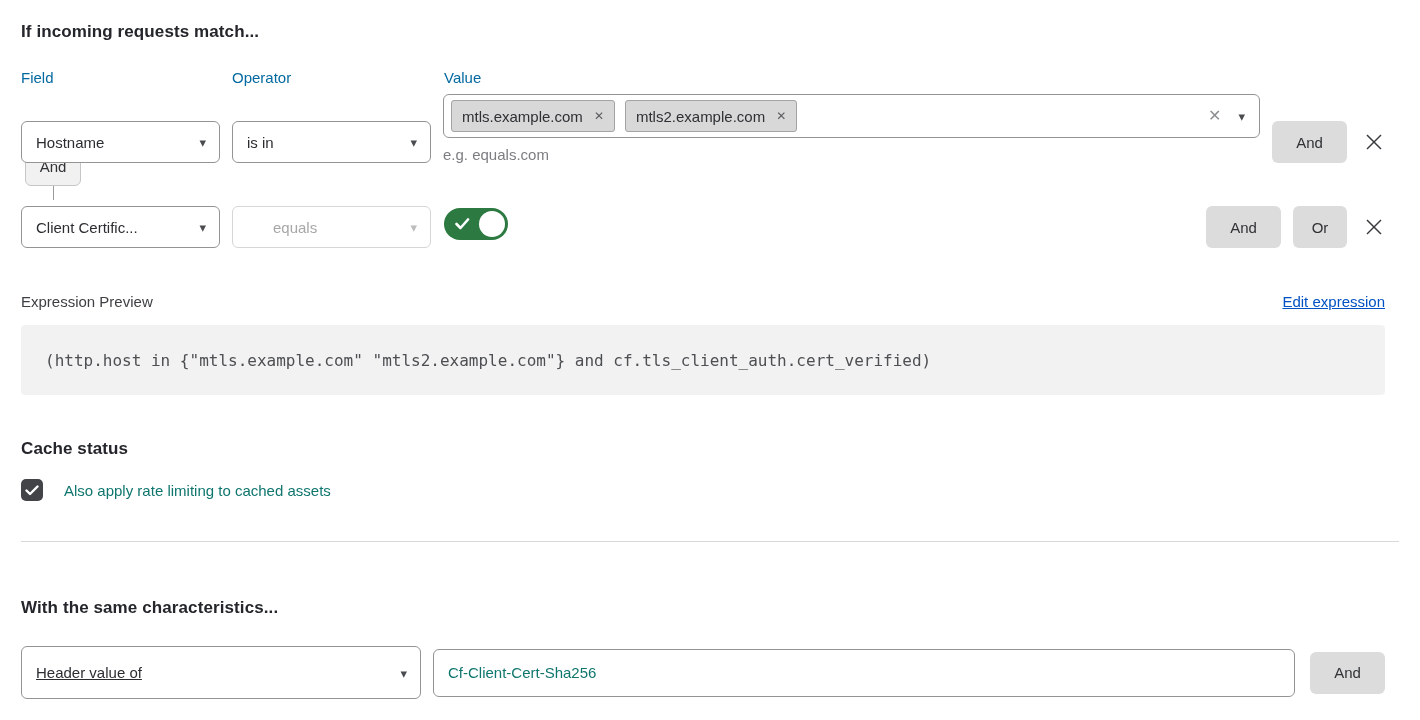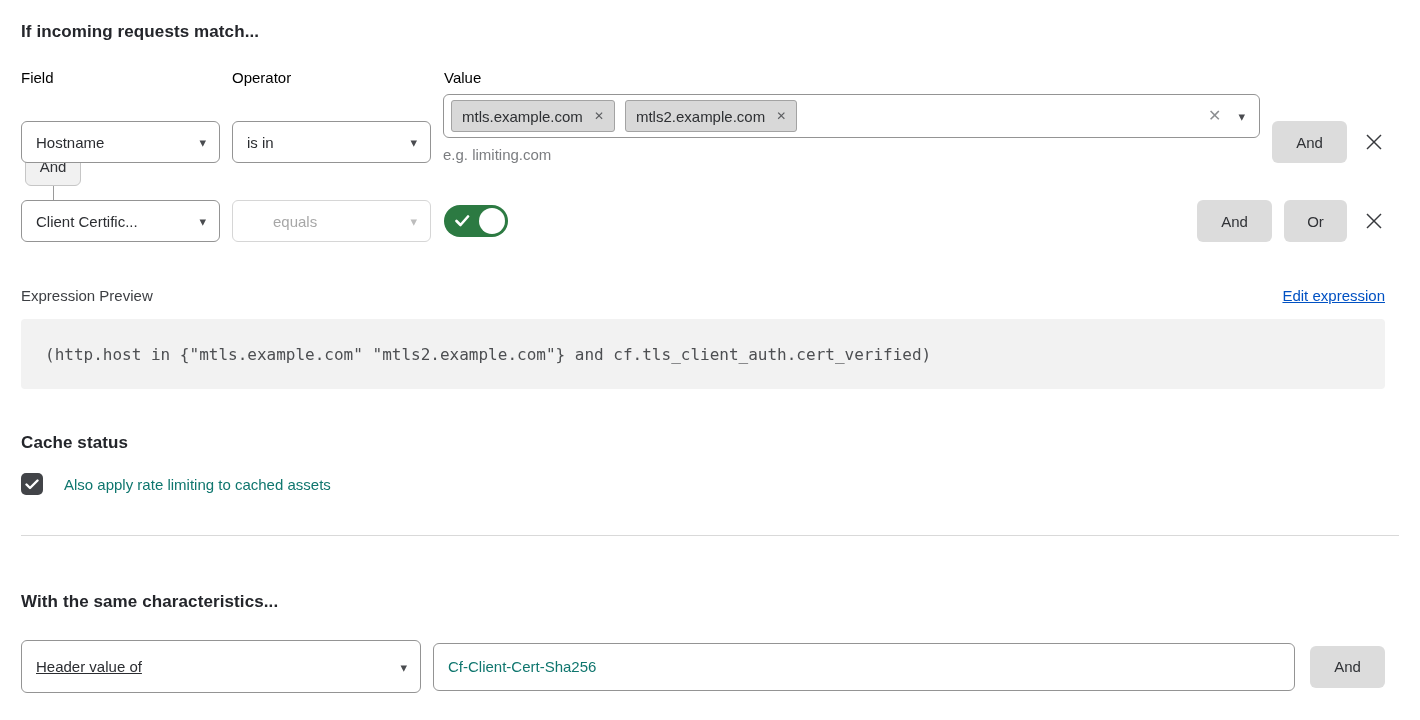--- a/index.html
+++ b/index.html
@@ -9,21 +9,21 @@
     font-family:"Liberation Sans", sans-serif;
     color:#2f2f2f; overflow:hidden;
   }
   .container { width:1420px; height:720px; padding:22px 35px 0 21px; }
 
   .section-title {
     font-size:17px; font-weight:700; color:#24262b; letter-spacing:.1px;
   }
 
   
-  .col-labels { display:flex; margin-top:27px; font-size:15px; color:#000000; }
+  .col-labels { display:flex; margin-top:27px; font-size:15px; color:#0369a1; }
   .col-labels .lbl-field { width:211px; }
   .col-labels .lbl-operator { width:212px; }
 
   
   .select {
     position:relative; height:42px; border:1px solid #949494; border-radius:6px;
     background:#fff; display:flex; align-items:center;
     padding:0 30px 0 14px; font-size:15px; color:#2b2d31; cursor:pointer;
   }
   .select .caret {
@@ -54,21 +54,21 @@
   .ms-clear { font-size:16px; color:#8d8f92; cursor:pointer; margin-right:17px; line-height:1; }
   .ms-caret { font-size:13px; color:#4a4c50; cursor:pointer; line-height:1; margin-right:2px; }
   .helper { margin-top:8px; font-size:15px; color:#7b7d80; }
 
   .btn {
     height:42px; border:none; border-radius:6px; background:#dcdcdc;
     font-family:"Liberation Sans", sans-serif;
     font-size:15px; color:#303236; cursor:pointer; padding:0;
   }
   .btn-and { width:75px; }
-  .btn-or { width:63px; }
+  .btn-or { width:54px;margin-top:6px; }
   .close-x {
     width:22px; height:42px; display:flex; align-items:center; justify-content:center;
     margin-left:16px; cursor:pointer;
   }
 
   
   .connector { margin-top:-28px; }
   .vline { width:1px; background:#9a9a9a; margin-left:32px; }
   .vline.top { height:11px; }
   .vline.bottom { height:14px; }
@@ -157,21 +157,21 @@
             <span class="chip-x">✕</span>
           </div>
           <div class="chip">
             <span>mtls2.example.com</span>
             <span class="chip-x">✕</span>
           </div>
         </div>
         <span class="ms-clear">✕</span>
         <span class="ms-caret">▾</span>
       </div>
-      <div class="helper">e.g. limiting.com</div>
+      <div class="helper">e.g. equals.com</div>
     </div>
     <div class="gap"></div>
     <button class="btn btn-and">And</button>
     <div class="close-x">
       <svg width="20" height="20" viewBox="0 0 20 20">
         <line x1="3" y1="3" x2="17" y2="17" stroke="#383a3e" stroke-width="1.5"></line>
         <line x1="17" y1="3" x2="3" y2="17" stroke="#383a3e" stroke-width="1.5"></line>
       </svg>
     </div>
   </div>

